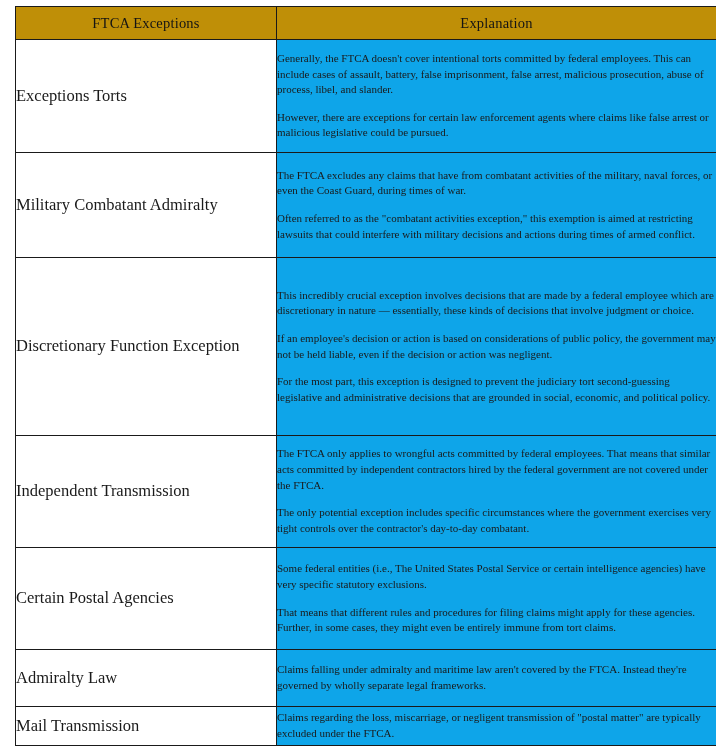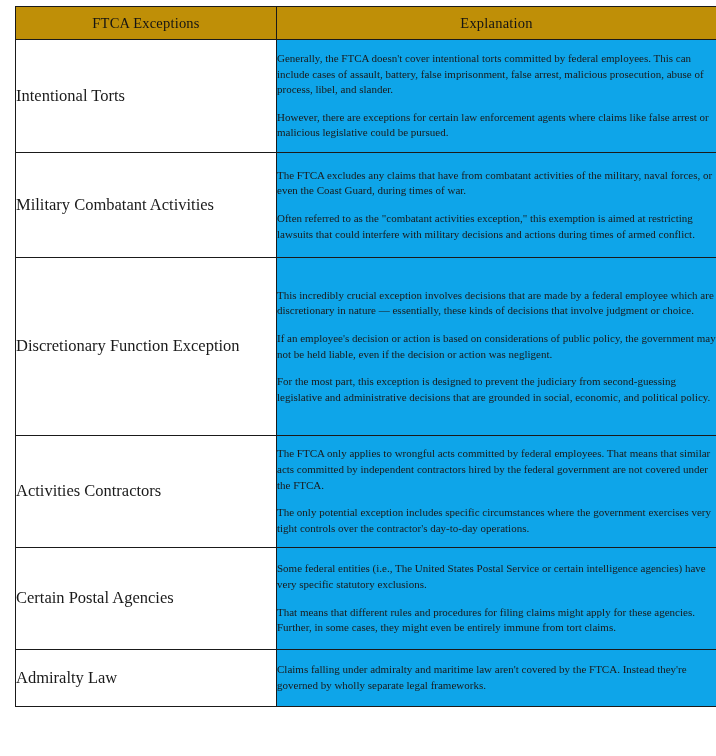--- a/index.html
+++ b/index.html
@@ -104,64 +104,70 @@
       </colgroup>
       <thead>
         <tr>
           <th class="hdr-cell">FTCA Exceptions</th>
           <th class="hdr-cell">Explanation</th>
         </tr>
       </thead>
       <tbody>
 
         <tr class="r1">
-          <td class="label-cell">Intentional Torts</td>
+          <td class="label-cell">Exceptions Torts</td>
           <td class="expl-cell">
             <p>Generally, the FTCA doesn't cover intentional torts committed by federal employees. This can include cases of assault, battery, false imprisonment, false arrest, malicious prosecution, abuse of process, libel, and slander.</p>
             <p>However, there are exceptions for certain law enforcement agents where claims like false arrest or malicious legislative could be pursued.</p>
           </td>
         </tr>
 
         <tr class="r2">
-          <td class="label-cell">Military Combatant Activities</td>
+          <td class="label-cell">Military Combatant Admiralty</td>
           <td class="expl-cell">
             <p>The FTCA excludes any claims that have from combatant activities of the military, naval forces, or even the Coast Guard, during times of war.</p>
             <p>Often referred to as the "combatant activities exception," this exemption is aimed at restricting lawsuits that could interfere with military decisions and actions during times of armed conflict.</p>
           </td>
         </tr>
 
         <tr class="r3">
           <td class="label-cell">Discretionary Function Exception</td>
           <td class="expl-cell">
             <p>This incredibly crucial exception involves decisions that are made by a federal employee which are discretionary in nature — essentially, these kinds of decisions that involve judgment or choice.</p>
             <p>If an employee's decision or action is based on considerations of public policy, the government may not be held liable, even if the decision or action was negligent.</p>
-            <p>For the most part, this exception is designed to prevent the judiciary from second-guessing legislative and administrative decisions that are grounded in social, economic, and political policy.</p>
+            <p>For the most part, this exception is designed to prevent the judiciary tort second-guessing legislative and administrative decisions that are grounded in social, economic, and political policy.</p>
           </td>
         </tr>
 
         <tr class="r4">
-          <td class="label-cell">Activities Contractors</td>
+          <td class="label-cell">Independent Transmission</td>
           <td class="expl-cell">
             <p>The FTCA only applies to wrongful acts committed by federal employees. That means that similar acts committed by independent contractors hired by the federal government are not covered under the FTCA.</p>
-            <p>The only potential exception includes specific circumstances where the government exercises very tight controls over the contractor's day-to-day operations.</p>
+            <p>The only potential exception includes specific circumstances where the government exercises very tight controls over the contractor's day-to-day combatant.</p>
           </td>
         </tr>
 
         <tr class="r5">
           <td class="label-cell">Certain Postal Agencies</td>
           <td class="expl-cell">
             <p>Some federal entities (i.e., The United States Postal Service or certain intelligence agencies) have very  specific statutory exclusions.</p>
             <p>That means that different rules and procedures for filing claims might apply for these agencies. Further, in some cases, they might even be entirely immune from tort claims.</p>
           </td>
         </tr>
 
         <tr class="r6">
           <td class="label-cell">Admiralty Law</td>
           <td class="expl-cell">
             <p>Claims falling under admiralty and maritime law aren't covered by the FTCA. Instead they're governed by wholly separate legal frameworks.</p>
           </td>
         </tr>
 
+        <tr class="r7">
+          <td class="label-cell">Mail Transmission</td>
+          <td class="expl-cell">
+            <p>Claims regarding the loss, miscarriage, or negligent transmission of "postal matter" are typically excluded under the FTCA.</p>
+          </td>
+        </tr>
 
       </tbody>
     </table>
   </div>
 </div>
 
 </body></html>

